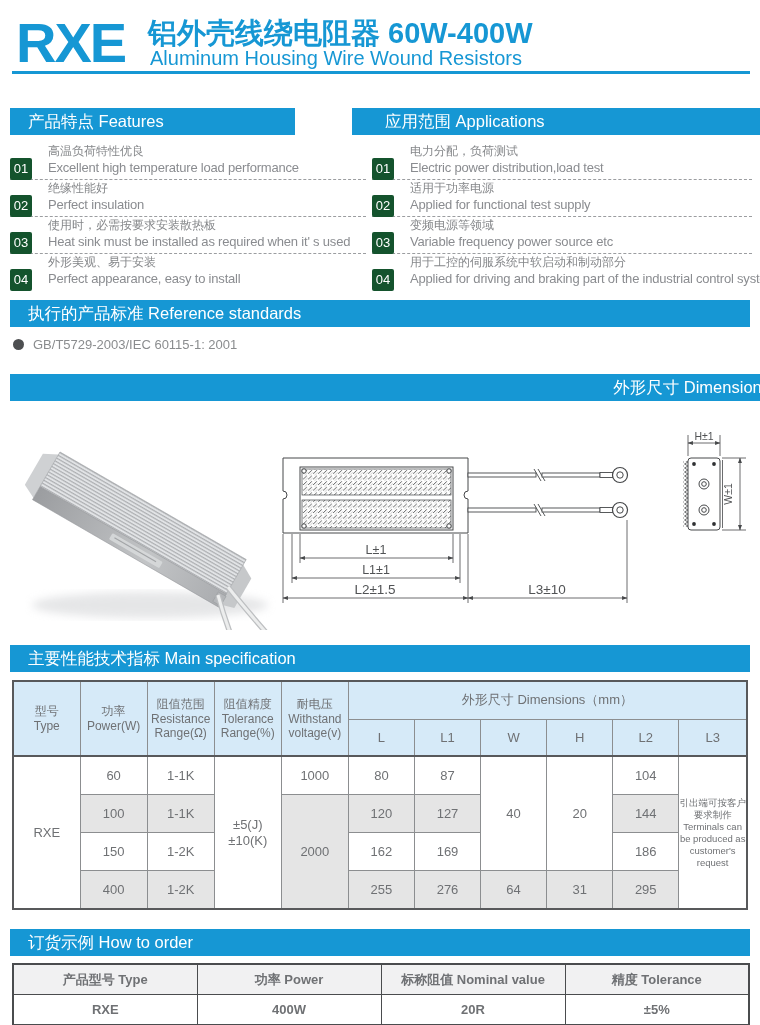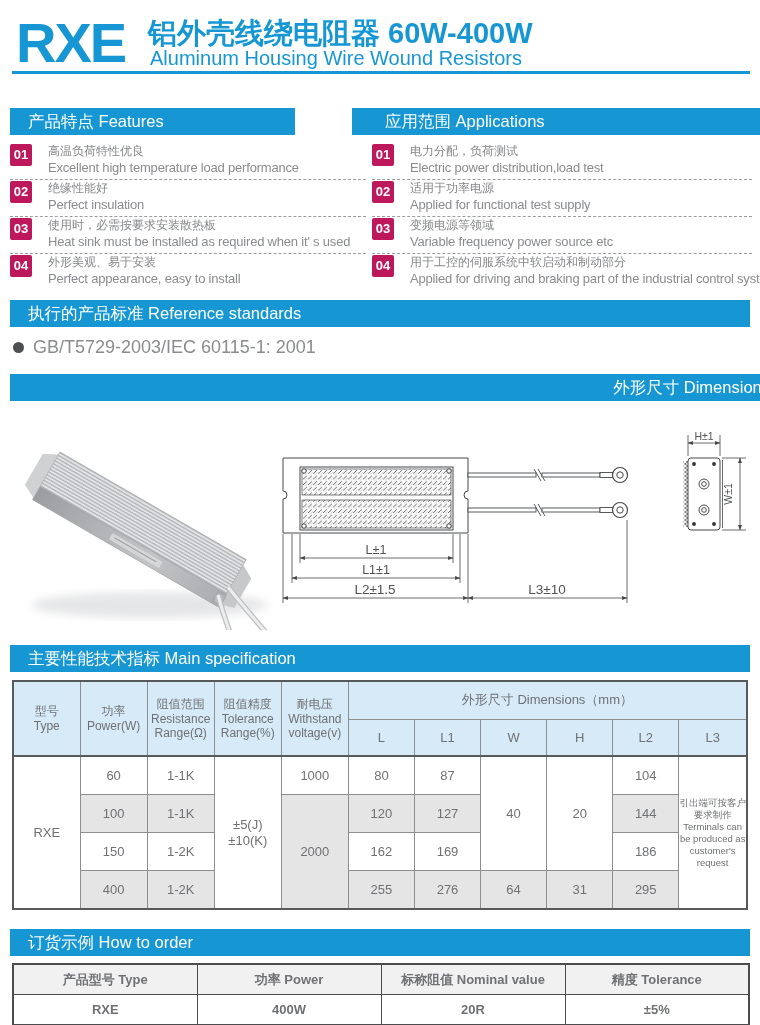--- a/index.html
+++ b/index.html
@@ -11,30 +11,30 @@
   .title-zh{position:absolute;left:148px;top:14px;font-size:29px;font-weight:bold;color:#1697d4;}
   .title-en{position:absolute;left:150px;top:47px;font-size:20px;color:#1697d4;}
   .divider{position:absolute;left:12px;top:71px;width:738px;height:3px;background:#1697d4;}
   
   .bar{position:absolute;height:27px;background:#1697d4;color:#fff;font-size:16.5px;
        line-height:27px;padding-left:18px;box-sizing:border-box;}
   
   .ilist{position:absolute;top:143px;}
   .item{display:flex;align-items:flex-start;height:37px;box-sizing:border-box;padding-top:1px;}
   .item.dash{border-bottom:1px dashed #9b9da0;}
-  .numbox{width:22px;height:22px;margin-top:0;background:#be185d;color:#fff;
-          font-size:13px;font-weight:bold;text-align:center;line-height:22px;
+  .numbox{width:22px;height:22px;margin-top:14px;background:#14532d;color:#fff;
+          font-size:13px;font-weight:normal;text-align:center;line-height:22px;
           border-radius:2px;flex:0 0 22px;}
   .itxt{margin-left:16px;overflow:visible;white-space:nowrap;}
   .itxt .zh{font-size:12px;line-height:15px;color:#85878a;}
   .itxt .en{font-size:13px;line-height:18px;color:#8a8c90;letter-spacing:-0.2px;}
   
   .std{position:absolute;left:13px;top:337px;display:flex;align-items:center;color:#8a8c8e;}
   .std .dot{width:11px;height:11px;border-radius:50%;background:#4d4f51;margin-right:9px;}
-  .std .txt{font-size:18px;}
+  .std .txt{font-size:13px;}
   
   table{border-collapse:collapse;table-layout:fixed;}
   .spec-table{position:absolute;left:12px;top:680px;width:736px;
               font-size:13px;color:#6f7174;border:2px solid #58595b;}
   .spec-table th,.spec-table td{border:1px solid #8c8e90;text-align:center;
               vertical-align:middle;font-weight:normal;padding:0;}
   .spec-table thead th{background:#d6eaf8;}
   .spec-table thead{border-bottom:2px solid #58595b;}
   .hzh{font-size:12px;line-height:15px;}
   .hen{font-size:12px;line-height:14px;}

